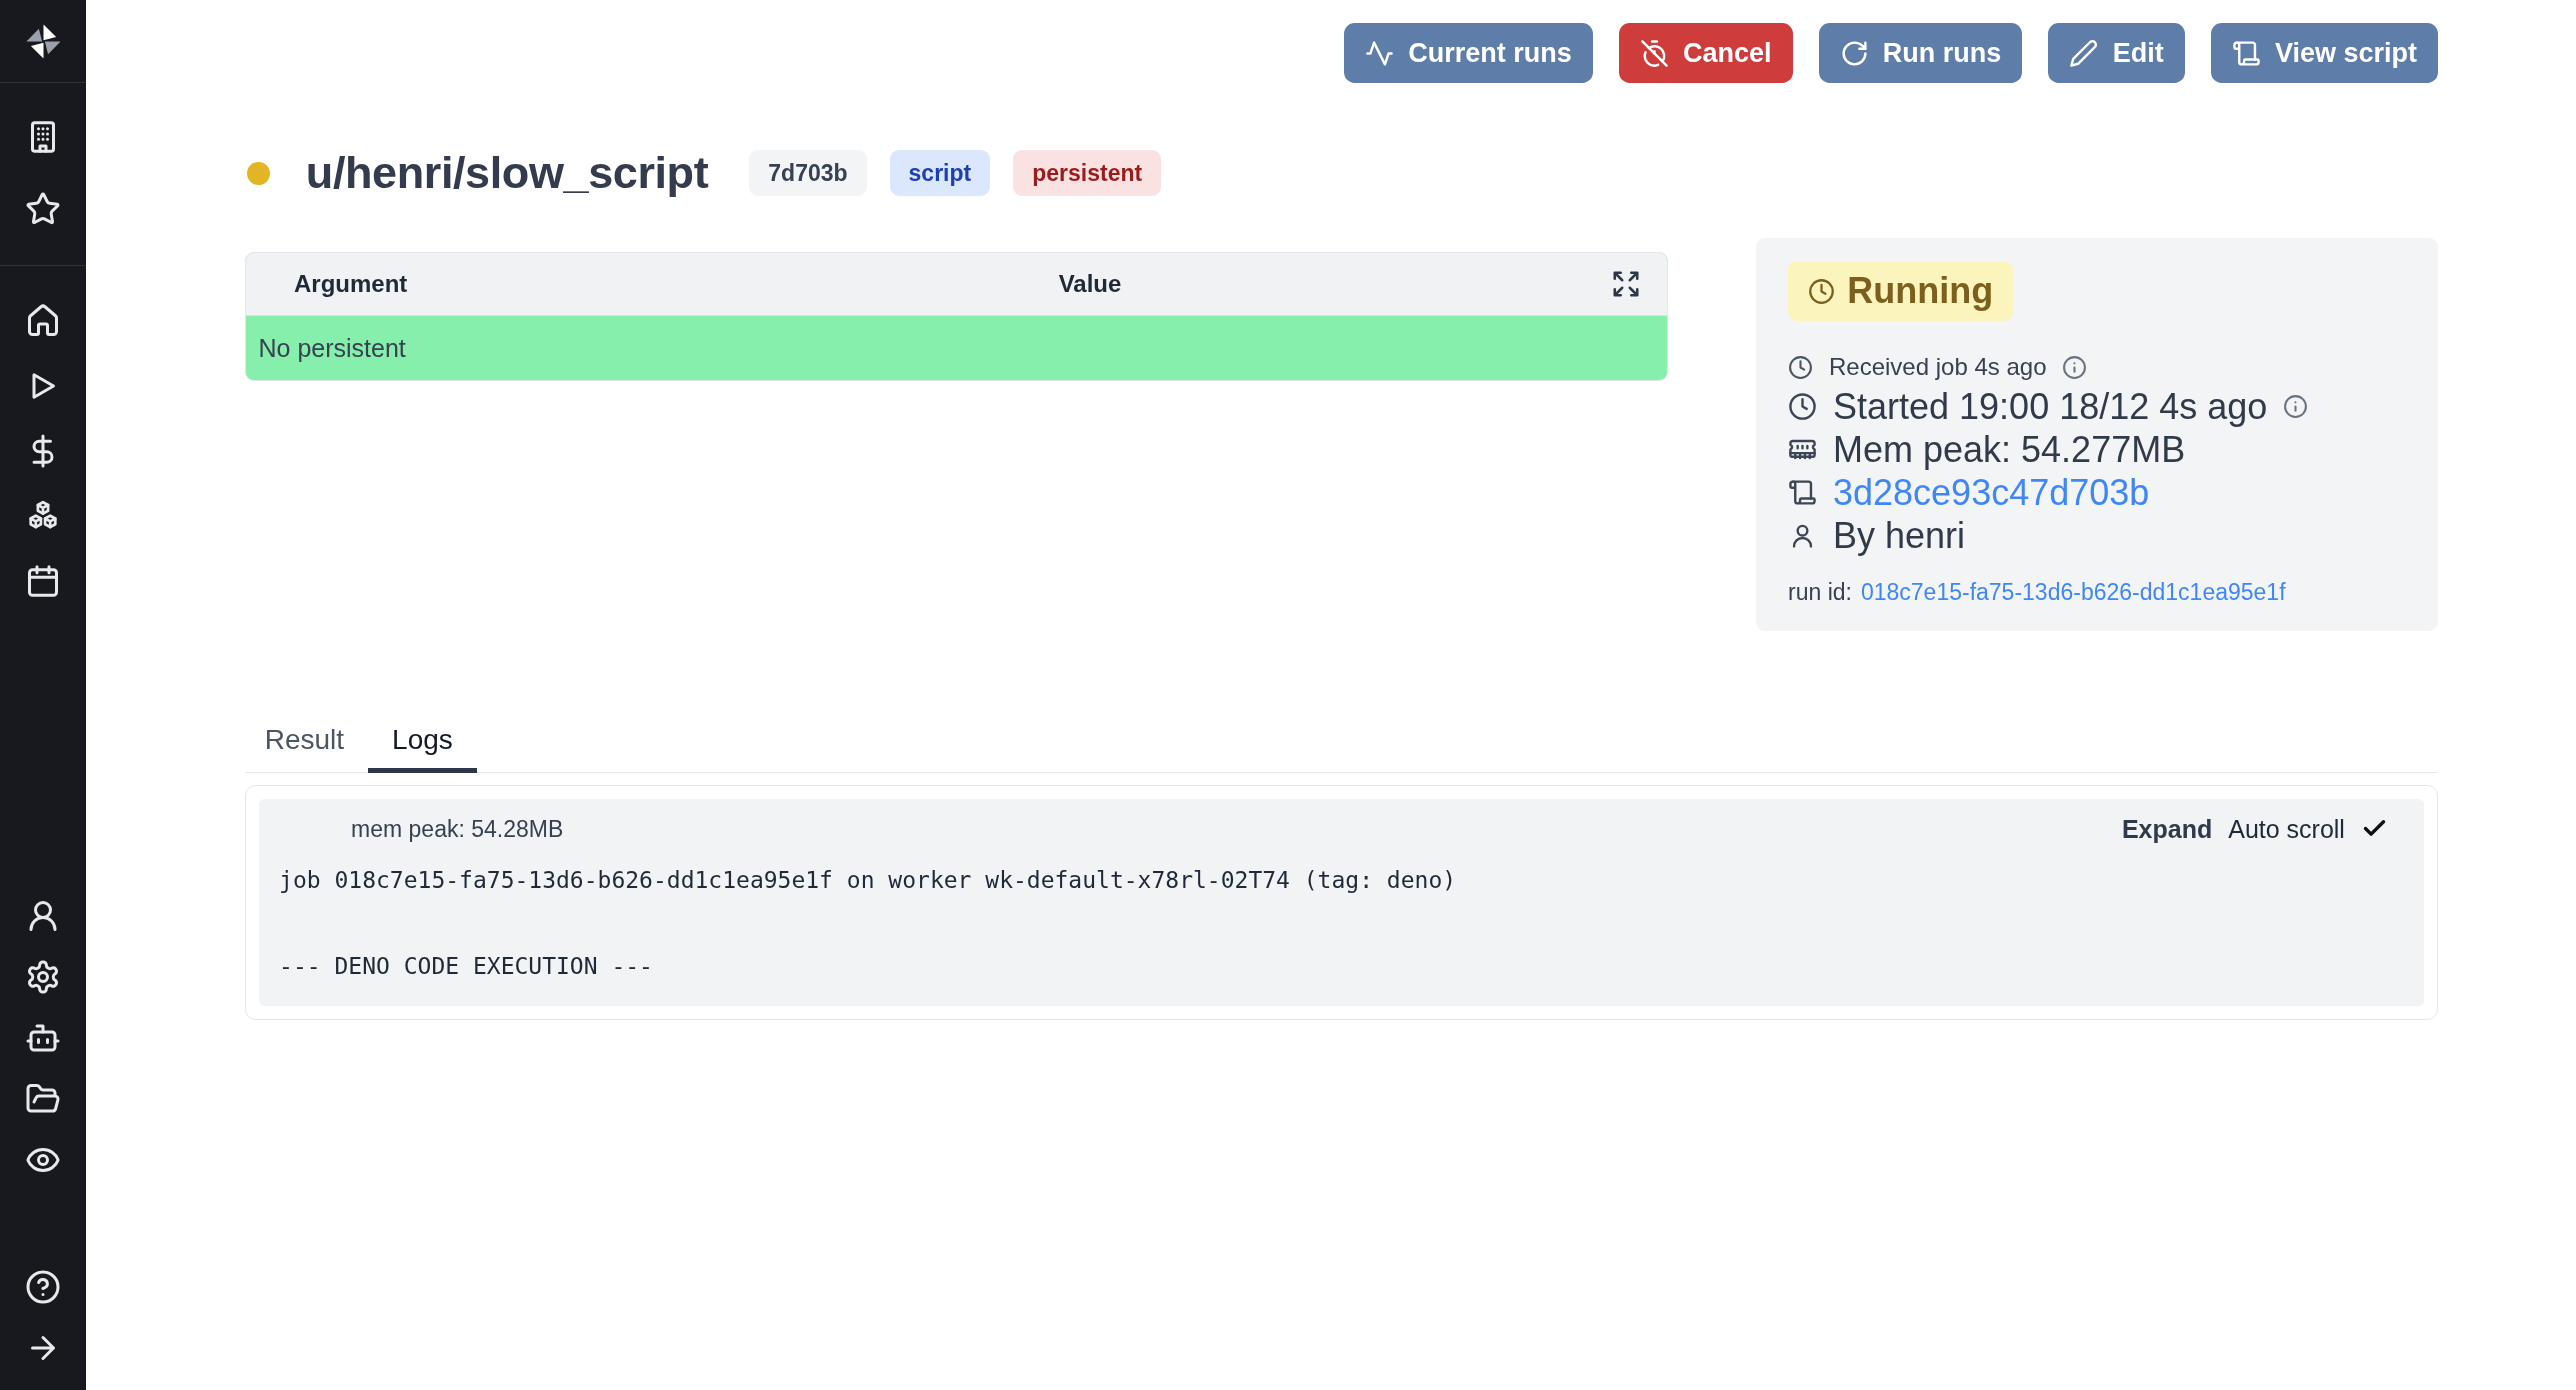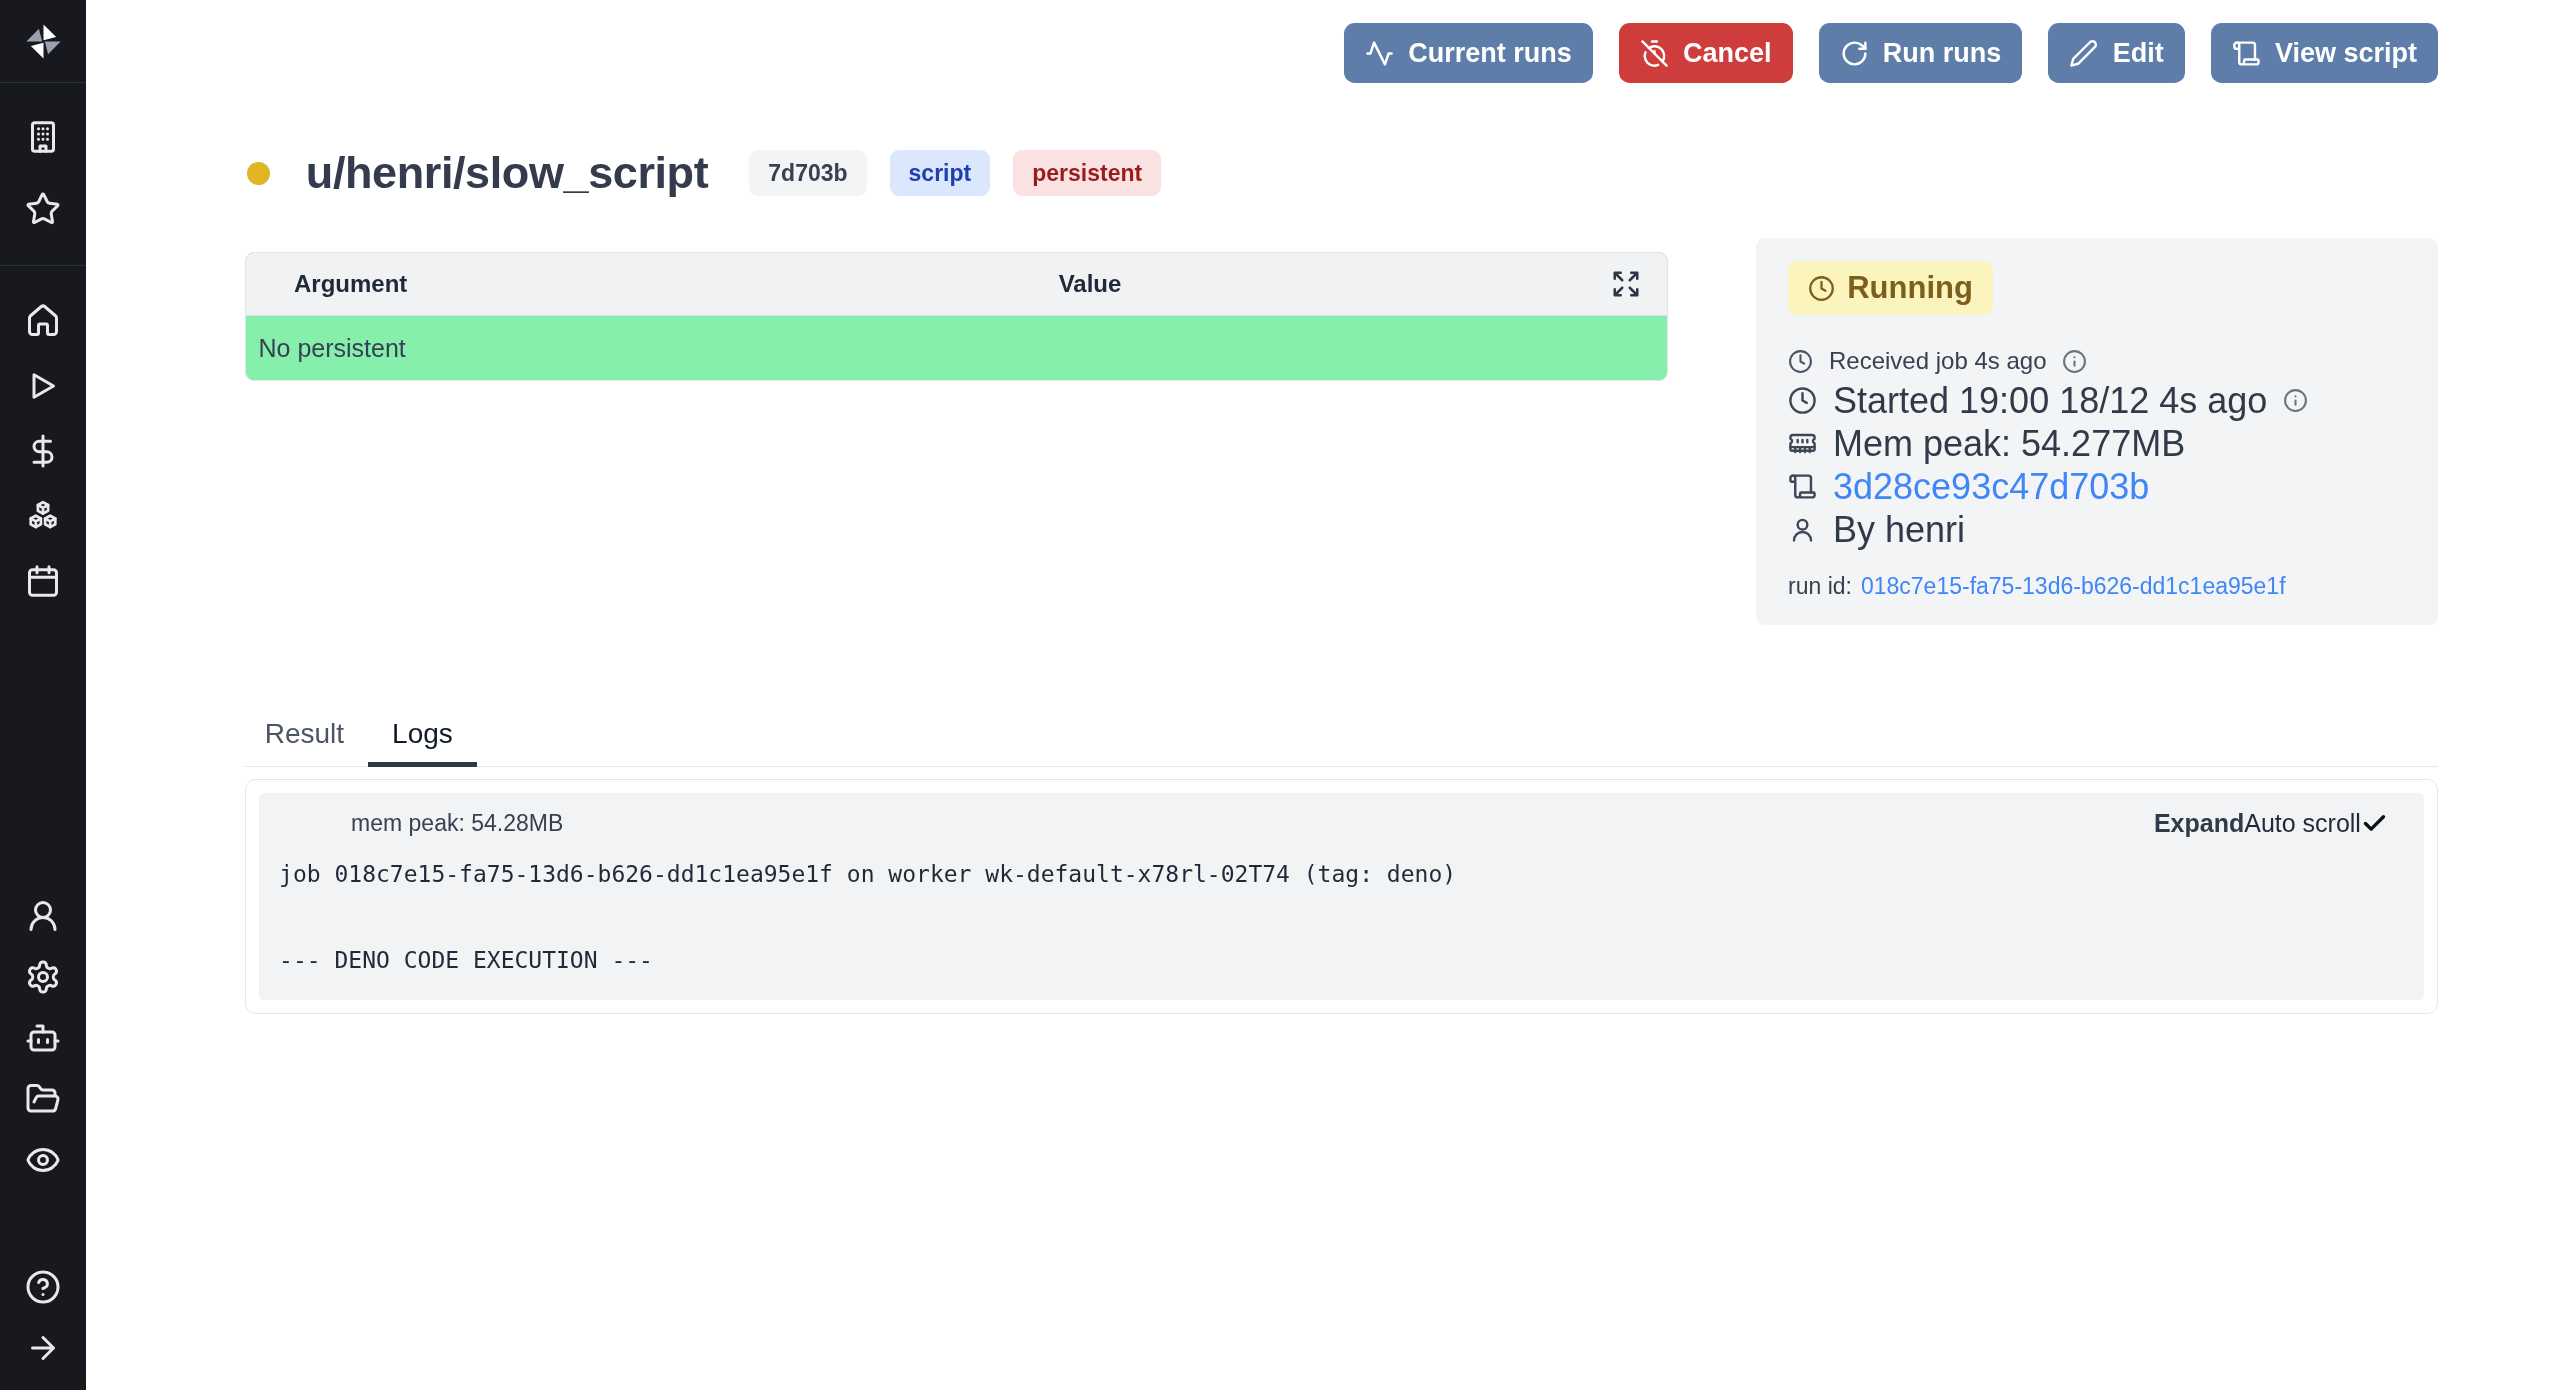--- a/index.html
+++ b/index.html
@@ -69,21 +69,21 @@
   .args-head{display:flex;align-items:center;background:var(--thead-bg);height:63px;border-bottom:0.9px solid #dee2e7;}
   .th-arg{width:349px;padding-left:48px;font-size:24px;font-weight:700;color:#1f2937;}
   .th-val{flex:1;text-align:center;font-size:24px;font-weight:700;color:#1f2937;}
   .th-expand{width:82px;display:flex;align-items:center;justify-content:center;color:#2d3748;cursor:pointer;}
   .th-expand svg{width:30px;height:30px;}
   .args-body{height:64px;display:flex;align-items:center;padding-left:12.5px;font-size:25px;color:var(--text-gray);}
 
   
   .status-panel{width:682px;background:var(--panel-bg);border-radius:9px;padding:23px 32px 25px 32px;}
   .running-badge{display:inline-flex;align-items:center;gap:12.5px;background:var(--running-bg);color:var(--running-text);
-      font-size:31px;font-weight:700;padding:9px 19.7px;border-radius:9px;text-align:center;}
+      font-size:36px;font-weight:700;padding:9px 19.7px;border-radius:9px;text-align:center;}
   .running-badge svg{width:27px;height:27px;}
   .status-row{display:flex;align-items:center;gap:16px;}
   .status-row.small{margin-top:28px;font-size:24px;color:var(--text-gray);height:36px;}
   .status-row.small svg{width:25px;height:25px;color:#4b5563;}
   .status-row.big{font-size:36px;color:var(--text-dark);height:43px;}
   .status-row.big svg{width:29px;height:29px;color:#3c4656;flex-shrink:0;}
   .info-icon{color:#6b7280 !important;cursor:pointer;}
   .status-link{color:var(--link-blue);text-decoration:none;cursor:pointer;}
   .runid-row{margin-top:21.5px;font-size:23px;color:var(--text-gray);display:flex;gap:9px;align-items:center;}
   .runid-link{color:var(--link-blue);cursor:pointer;}
@@ -93,21 +93,21 @@
   .tab{font-size:28px;padding:0 24px 16px 24px;color:#4b5563;cursor:pointer;position:relative;}
   .tab.first{padding-left:19.7px;}
   .tab.active{color:#111827;font-weight:500;}
   .tab.active::after{content:"";position:absolute;left:0;right:0;bottom:-1.8px;height:5.4px;background:#2d3748;}
 
   
   .log-card{margin-top:12.5px;border:0.9px solid var(--border);border-radius:10.7px;padding:13.4px;background:#fff;}
   .log-panel{background:var(--log-bg);border-radius:5.4px;padding:16px 19.7px 18px 19.7px;}
   .log-header{display:flex;align-items:center;}
   .log-mem{margin-left:72px;font-size:23px;color:var(--text-gray);}
-  .log-controls{margin-left:auto;display:flex;align-items:center;gap:0;}
+  .log-controls{margin-left:auto;display:flex;align-items:flex-start;gap:16px;}
   .log-expand{font-size:25px;font-weight:700;color:#2f3a4a;cursor:pointer;background:none;border:none;font-family:"Liberation Sans",sans-serif;}
   .log-autoscroll{font-size:25px;color:#1f2937;cursor:pointer;}
   .log-check{width:27px;height:27px;color:#0b0e14;cursor:pointer;margin-right:16px;}
   .log-pre{margin-top:14.3px;font-family:"DejaVu Sans Mono",monospace;font-size:23px;line-height:43px;color:#1f2937;}
   .log-line{min-height:43px;white-space:pre;}
 </style>
 </head>
 <body>
 
 <div class="app">

